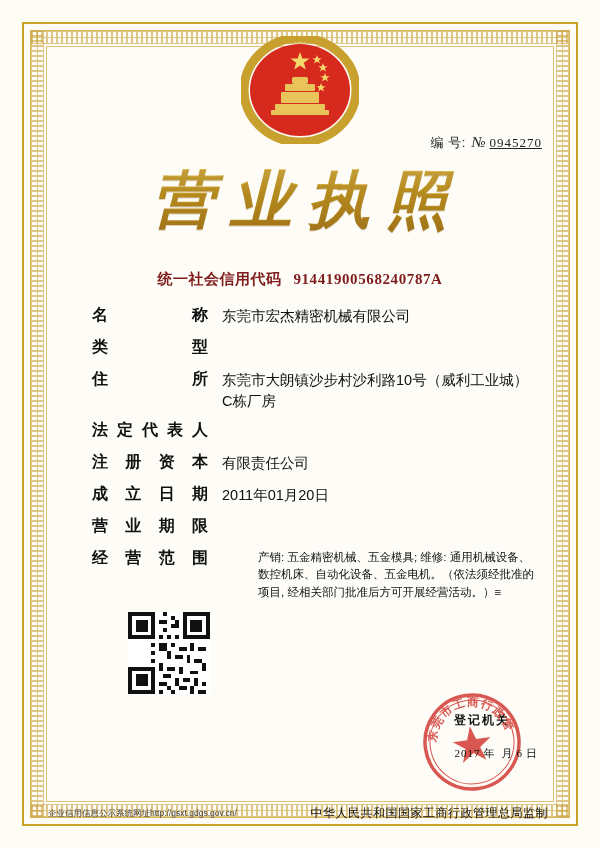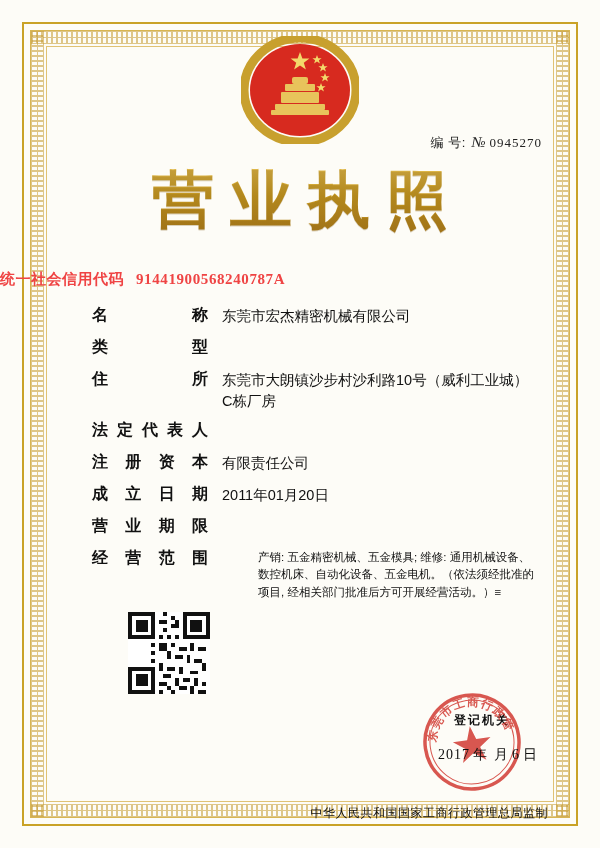--- a/index.html
+++ b/index.html
@@ -90,50 +90,52 @@
   }
   .serial .no-mark {
     font-style: italic;
     font-family: "Liberation Serif", serif;
     font-size: 15px;
     margin: 0 3px 0 6px;
   }
   .serial .serial-digits {
     font-family: "Liberation Serif", serif;
     letter-spacing: 1px;
+    text-decoration: underline;
   }
 
   
   .title {
     position: absolute;
     left: 0; right: 0;
     top: 158px;
     text-align: center;
     font-family: "DejaVu Sans", sans-serif;
     font-weight: bold;
     font-size: 62px;
     letter-spacing: 16px;
     text-indent: 16px;
     color: #b8860b;
     background: linear-gradient(180deg, #e8c45b 0%, #c79a23 45%, #a8761a 100%);
     -webkit-background-clip: text;
     background-clip: text;
     color: transparent;
     text-shadow: 0 1px 0 rgba(120,85,10,.25);
+    font-style: italic;
   }
 
   
   .credit-line {
     position: absolute;
     left: 0; right: 0;
     top: 270px;
-    text-align: left;
+    text-align: center;
     font-size: 15px;
     font-weight: bold;
-    color: #ef4444;
+    color: #7f1d1d;
     letter-spacing: .5px;
   }
   .credit-line .code {
     font-family: "Liberation Serif", serif;
     font-weight: bold;
     margin-left: 12px;
     letter-spacing: .6px;
   }
 
   
@@ -193,21 +195,21 @@
     font-size: 12px;
     font-weight: bold;
     letter-spacing: 2px;
     color: #111;
     text-align: right;
   }
   .date-line {
     position: absolute;
     right: 62px;
     top: 746px;
-    font-size: 14px;
+    font-size: 11px;
     color: #111;
     letter-spacing: 1px;
   }
   .date-line .num {
     font-family: "Liberation Serif", serif;
     margin: 0 3px;
   }
 
   
   .seal {
@@ -437,15 +439,16 @@
       <text font-family="DejaVu Sans, sans-serif" font-size="11.5" fill="#d0342c" font-weight="bold" letter-spacing="1.5">
         <textPath href="#sealArc" startOffset="4%">东莞市工商行政管理局</textPath>
       </text>
     </svg>
   </div>
 
   <div class="date-line">
     <span class="num">2017</span><span>年</span><span class="num"></span><span>月</span><span class="num">6</span><span>日</span>
   </div>
 
+  <div class="footer-left">企业信用信息公示系统网址http://gsxt.gdgs.gov.cn/</div>
   <div class="footer-right">中华人民共和国国家工商行政管理总局监制</div>
 
 </div>
 
 </body></html>

